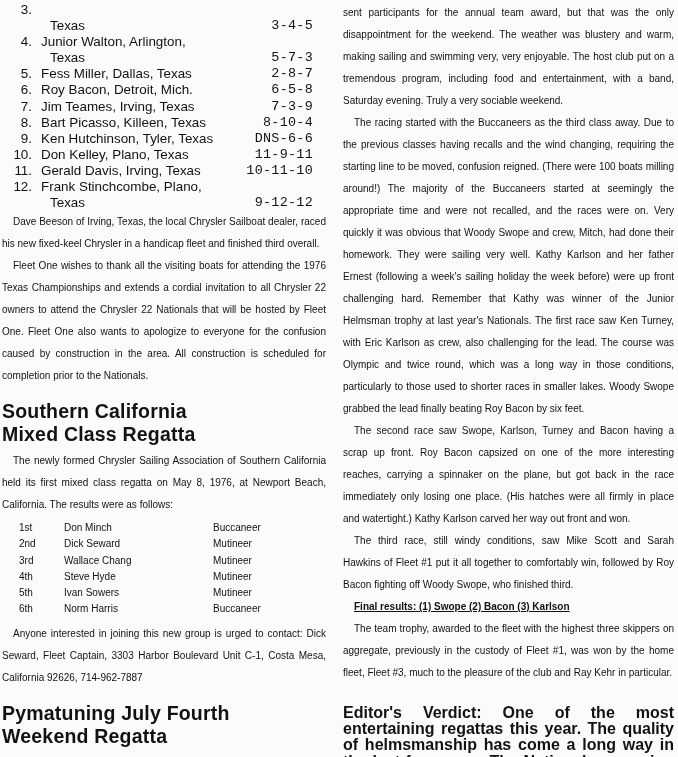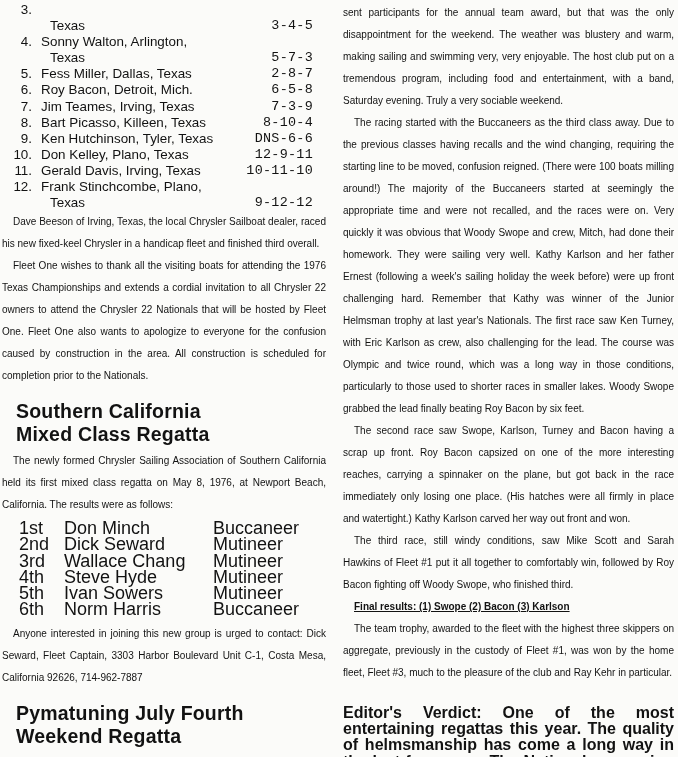--- a/index.html
+++ b/index.html
@@ -23,24 +23,24 @@
   
   p.body { font-size:10px; line-height:22px; text-align:justify; text-indent:11px; }
   p.noindent { text-indent:0; }
   p.bold { font-weight:bold;text-decoration:underline; }
   p.verdict { font-weight:bold; text-indent:0; margin-top:21px;
               text-align:justify; line-height:16.2px; }
 
   
   .heading { font-weight:bold; font-size:19.5px; line-height:22.5px;
              letter-spacing:.2px; margin-top:13px; margin-bottom:5px; }
-  .heading div { white-space:nowrap;margin-left:14px; }
+  .heading div { white-space:nowrap; }
 
   
-  .rtable { font-size:18px; line-height:16.2px; margin:4px 0 6px 0; }
+  .rtable { font-size:10px; line-height:16.2px; margin:4px 0 6px 0; }
   .rrow { display:flex; }
   .rk { flex:none; width:62px; padding-left:17px; }
   .rn { flex:none; width:149px; }
   .rb { flex:none; }
 </style>
 </head>
 <body>
 
 <div class="page">
 
@@ -54,21 +54,21 @@
         </div>
         <div class="srow">
           <span class="sname-wrap">Texas</span>
           <span class="sscore">3-4-5</span>
         </div>
       </div>
 
       <div>
         <div class="srow">
           <span class="snum">4.</span>
-          <span class="sname">Sonny Walton, Arlington,</span>
+          <span class="sname">Junior Walton, Arlington,</span>
         </div>
         <div class="srow">
           <span class="sname-wrap">Texas</span>
           <span class="sscore">5-7-3</span>
         </div>
       </div>
 
       <div class="srow">
         <span class="snum">5.</span>
         <span class="sname">Fess Miller, Dallas, Texas</span>
@@ -95,21 +95,21 @@
 
       <div class="srow">
         <span class="snum">9.</span>
         <span class="sname">Ken Hutchinson, Tyler, Texas</span>
         <span class="sscore">DNS-6-6</span>
       </div>
 
       <div class="srow">
         <span class="snum">10.</span>
         <span class="sname">Don Kelley, Plano, Texas</span>
-        <span class="sscore">12-9-11</span>
+        <span class="sscore">11-9-11</span>
       </div>
 
       <div class="srow">
         <span class="snum">11.</span>
         <span class="sname">Gerald Davis, Irving, Texas</span>
         <span class="sscore">10-11-10</span>
       </div>
 
       <div>
         <div class="srow">

